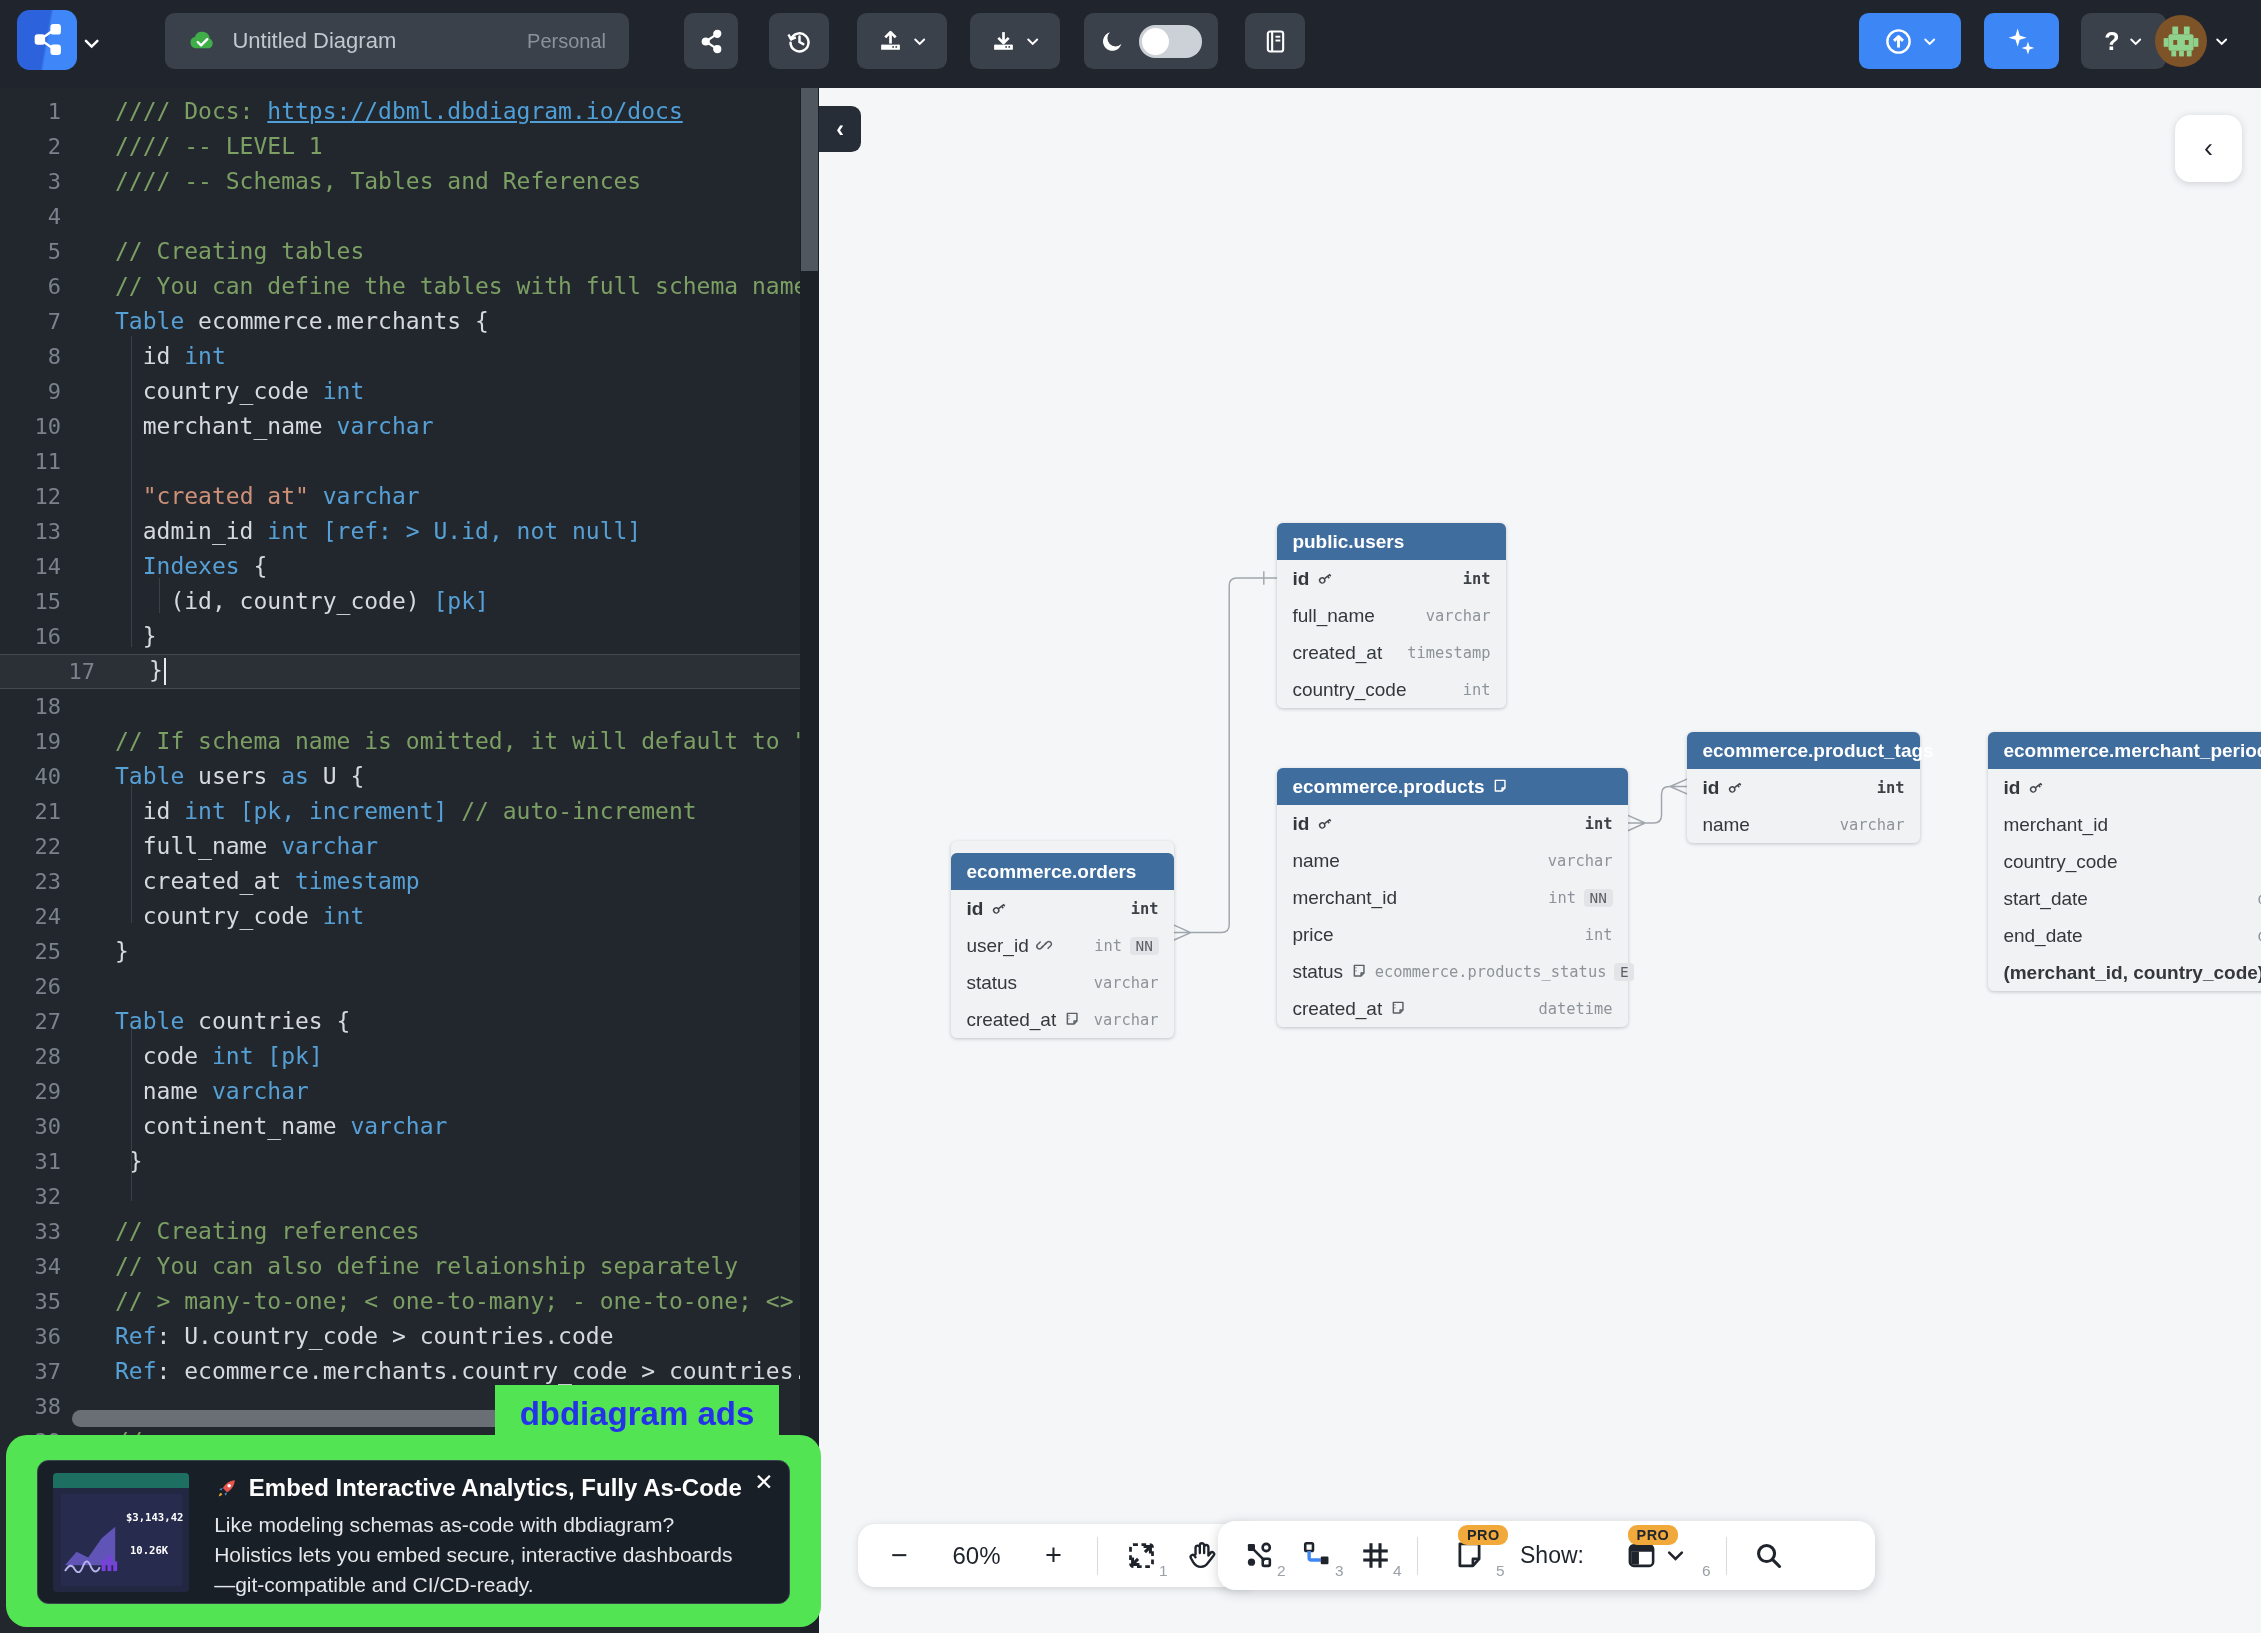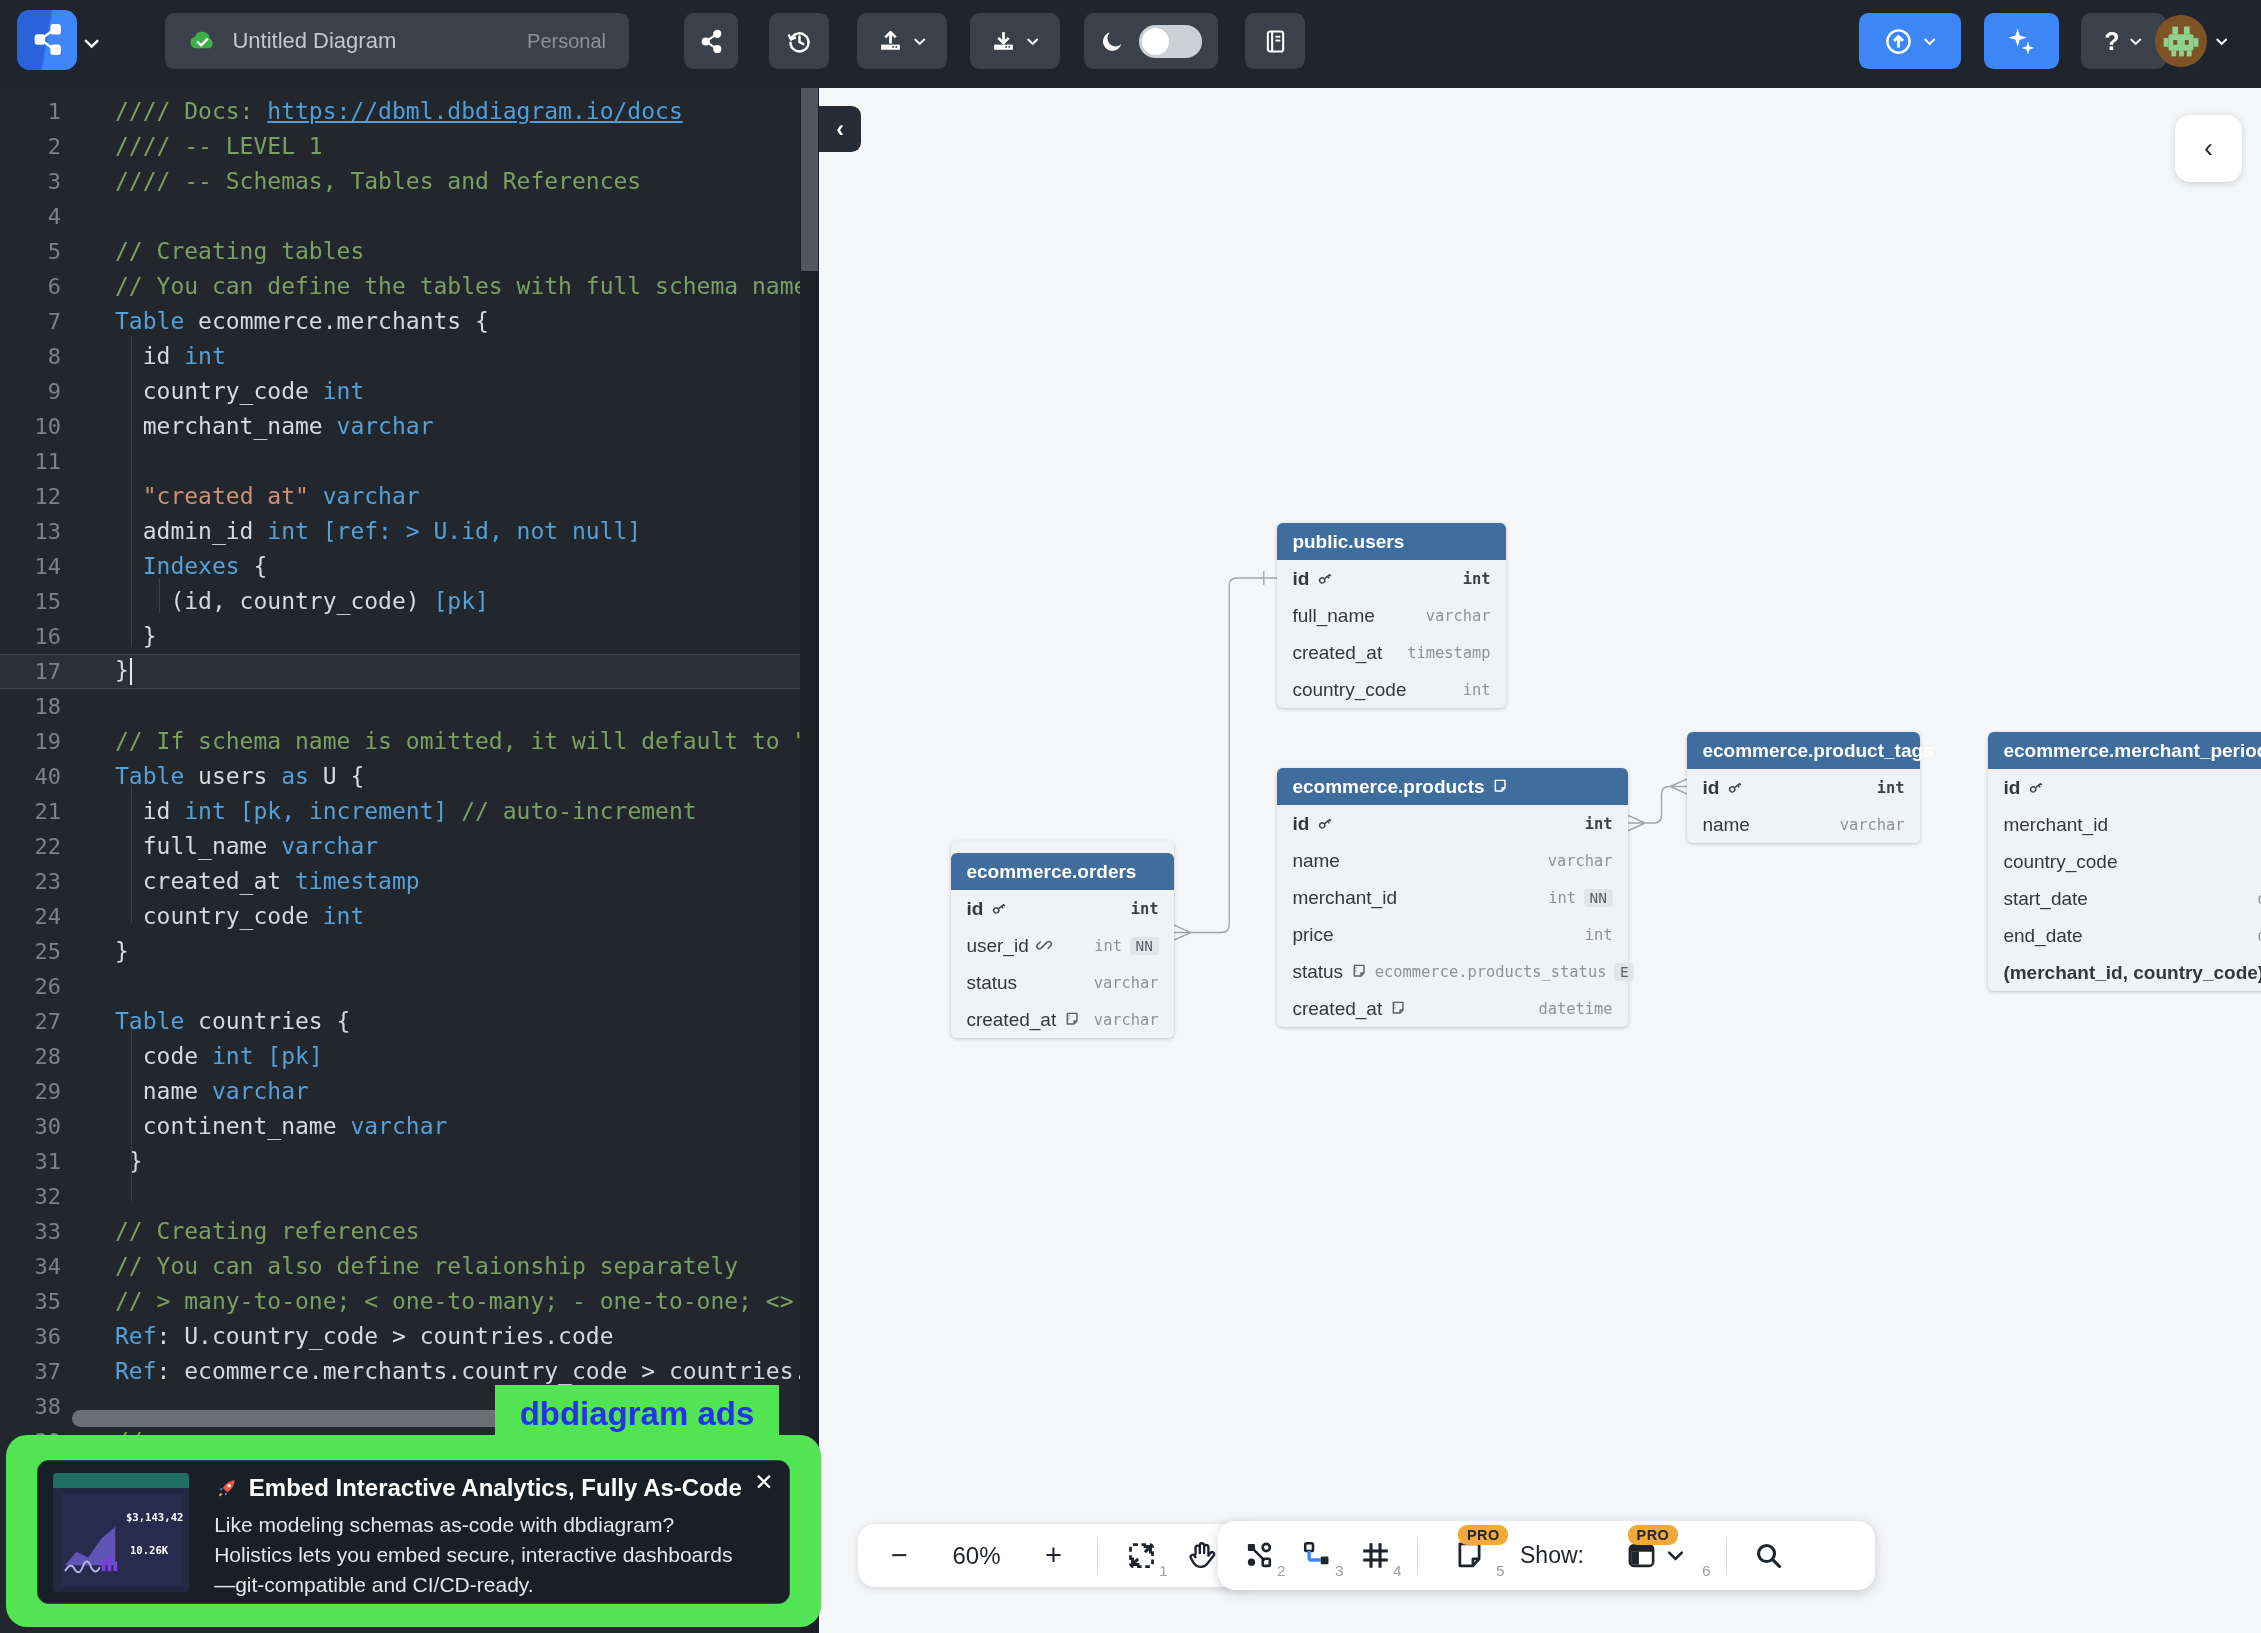--- a/index.html
+++ b/index.html
@@ -24,21 +24,21 @@
   #avatar { position:absolute; right:33px; top:15.4px; display:flex; align-items:center; gap:7.7px; }
 
   
   #editor { position:absolute; left:0; top:88px; width:819px; height:1545px; background:#22272e; overflow:hidden; z-index:10; }
   #code-lines { position:absolute; left:0; top:5.8px; width:1345px; }
   .cl { height:35px; display:flex; align-items:center; white-space:pre;
         font-family:"DejaVu Sans Mono", monospace; font-size:23px; }
   .cl .ln { width:63px; text-align:right; color:#7b828c; flex:0 0 63px; padding-right:1.9px; font-size:22px; }
   .cl .codetxt { margin-left:52px; }
   .cl.active { background:rgba(255,255,255,0.045); border-top:1px solid rgba(255,255,255,0.12);
-               border-bottom:1px solid rgba(255,255,255,0.12); }
+               border-bottom:1px solid rgba(255,255,255,0.12);padding-left:34px; }
   .tk-c { color:#7c9f63; } .tk-k { color:#56a0d6; } .tk-p { color:#d6d9dd; }
   .tk-s { color:#ce9178; } .tk-l { color:#4f9fd8; text-decoration:underline; }
   .cursor { display:inline-block; width:1.9px; height:27px; background:#e8eaec; vertical-align:middle; margin-left:1px; }
   .indent-guide { position:absolute; width:1px; background:#3a4048; }
   #v-scroll-track { position:absolute; right:0; top:0; width:19px; height:1545px; background:#1c2127; }
   #v-scroll-thumb { position:absolute; right:1px; top:0; width:17.3px; height:183px; background:#51575f; }
   #h-scroll-thumb { position:absolute; left:72px; top:1322px; width:519px; height:17.3px;
                     background:rgba(165,170,176,0.55); border-radius:8.6px; }
   #collapse-tab { position:absolute; left:819px; top:106px; width:42px; height:46px; background:#272d36;
                   border-radius:0 9.6px 9.6px 0; display:flex; align-items:center; justify-content:center;

